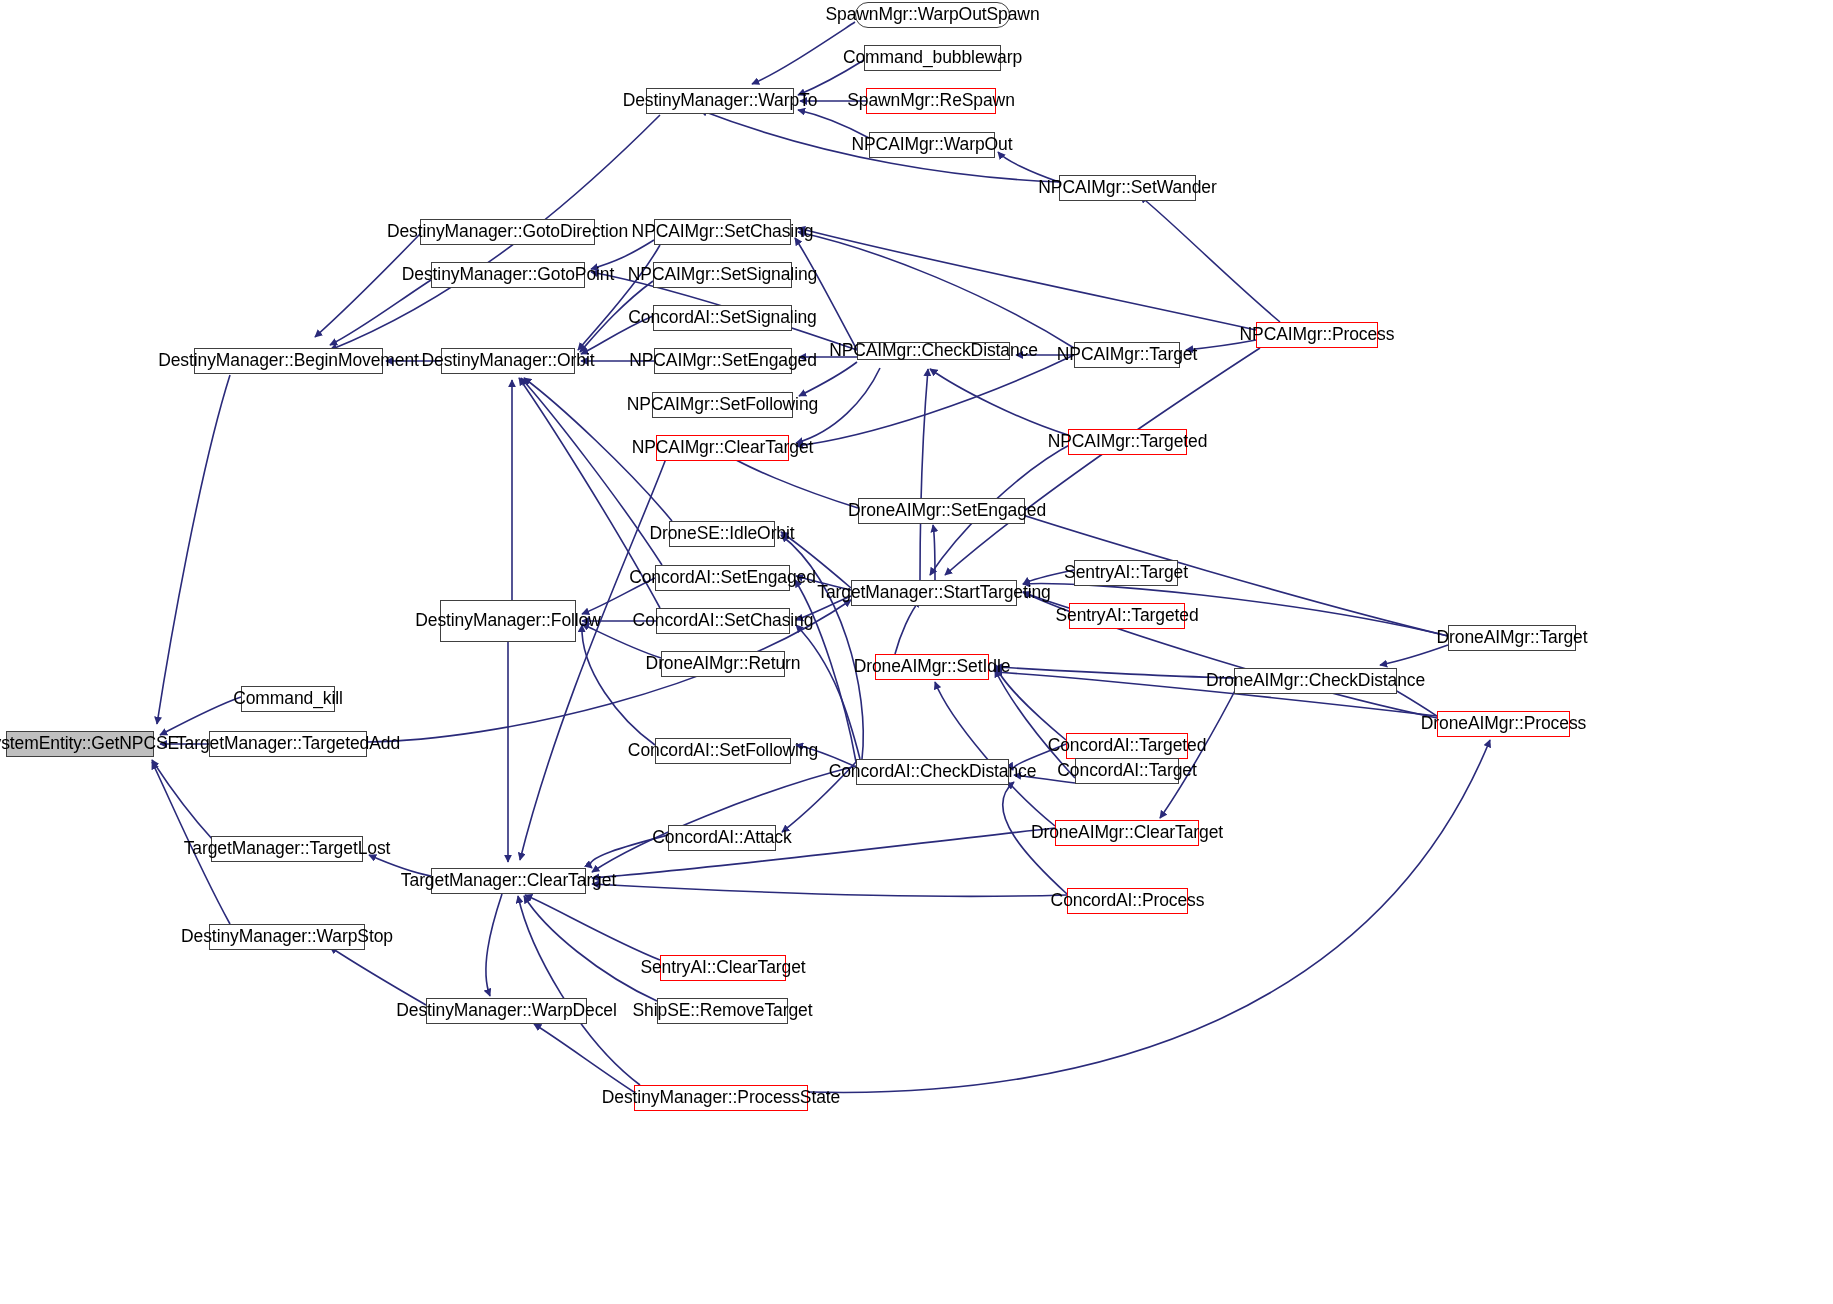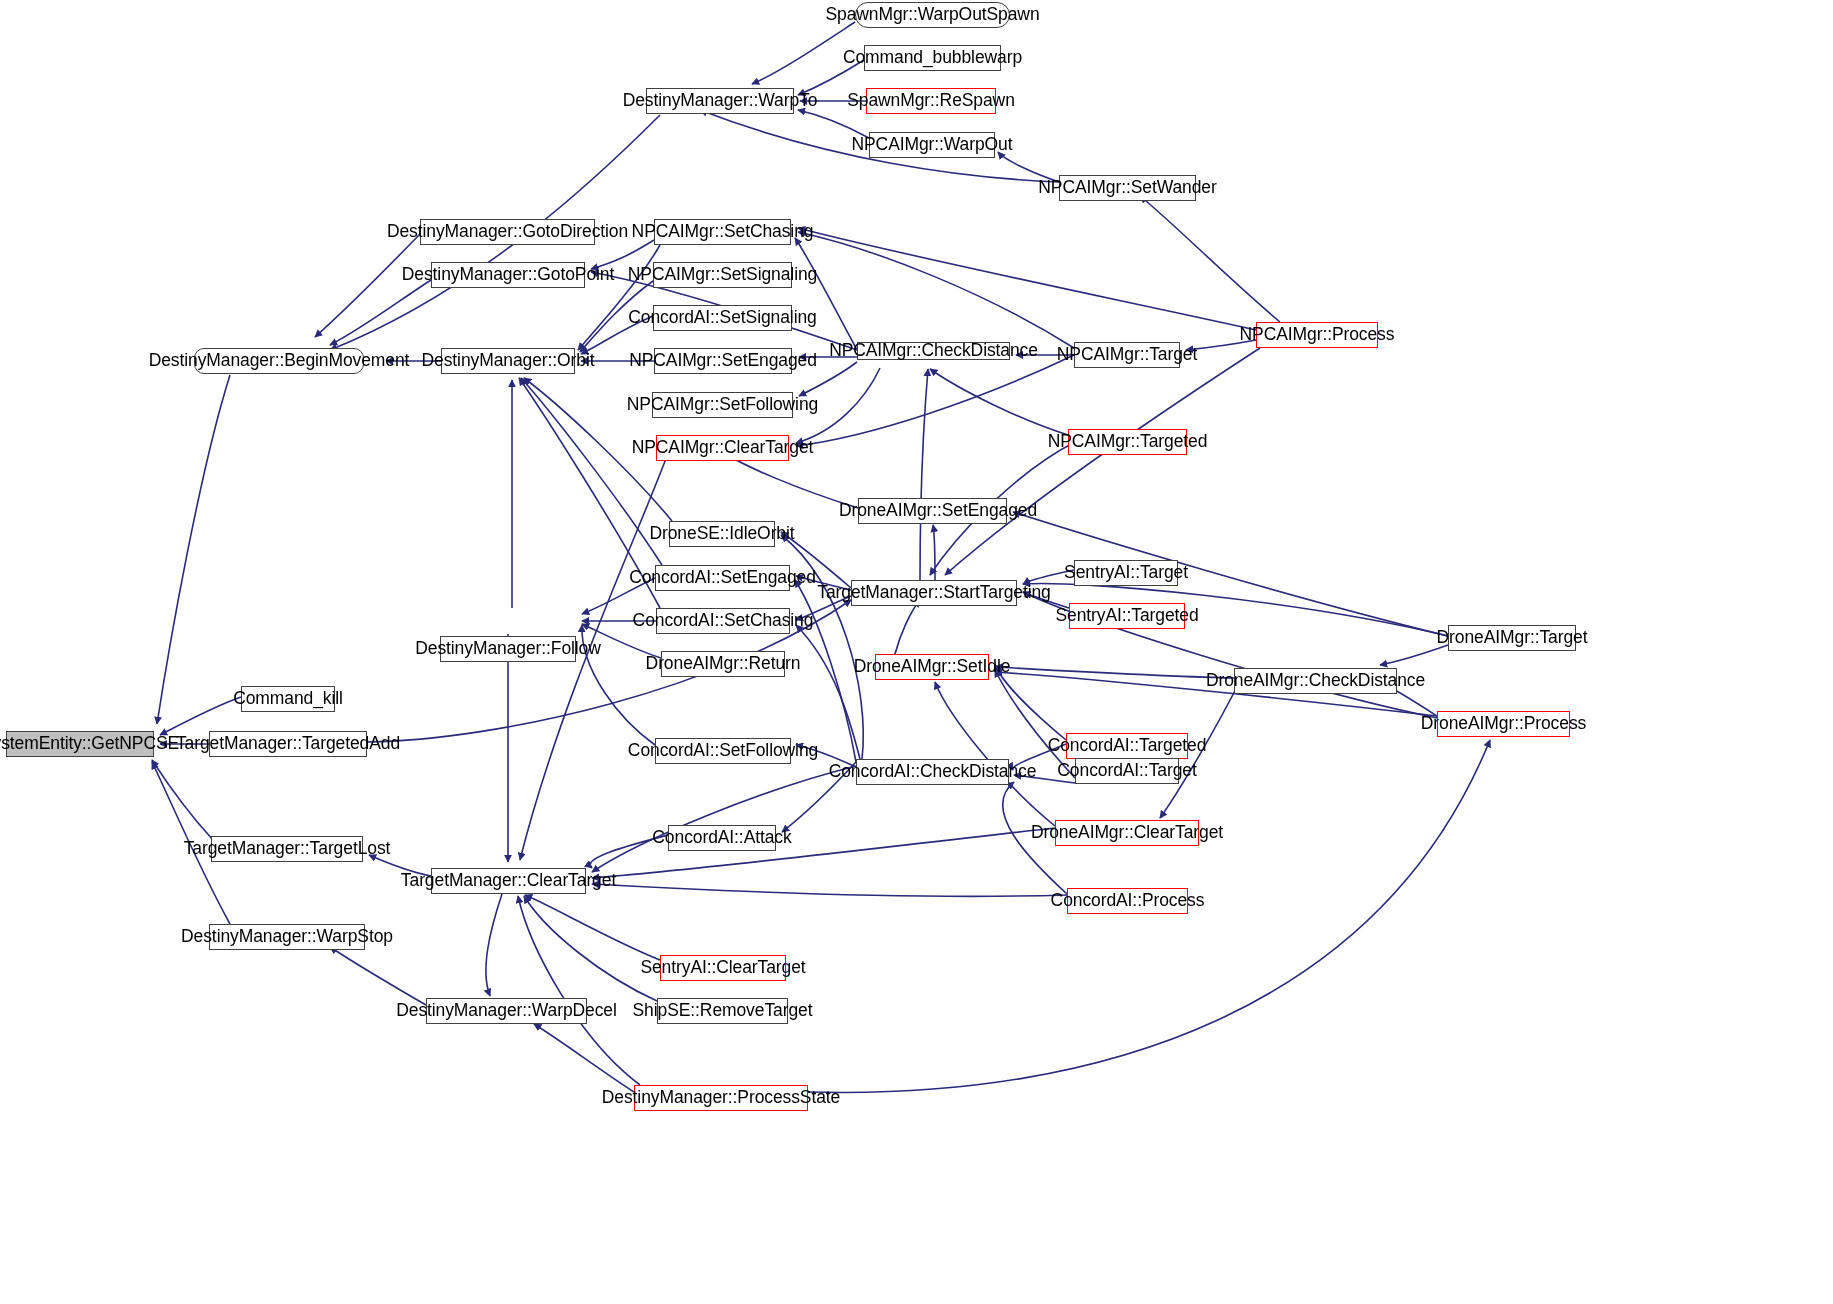--- a/index.html
+++ b/index.html
@@ -157,33 +157,33 @@
       </div>
       <div class="gnode" style="left: 209px; top: 731px; width: 158px; height: 26px;">
         <span class="glabel">TargetManager::TargetedAdd</span>
       </div>
       <div class="gnode" style="left: 211px; top: 836px; width: 152px; height: 26px;">
         <span class="glabel">TargetManager::TargetLost</span>
       </div>
       <div class="gnode" style="left: 209px; top: 924px; width: 156px; height: 26px;">
         <span class="glabel">DestinyManager::WarpStop</span>
       </div>
-      <div class="gnode" style="left: 194px; top: 348px; width: 170px; height: 26px; border-radius: 10px;">
+      <div class="gnode" style="left: 194px; top: 348px; width: 189px; height: 26px;">
         <span class="glabel">DestinyManager::BeginMovement</span>
       </div>
       <div class="gnode" style="left: 420px; top: 219px; width: 175px; height: 26px;">
         <span class="glabel">DestinyManager::GotoDirection</span>
       </div>
       <div class="gnode" style="left: 431px; top: 262px; width: 154px; height: 26px;">
         <span class="glabel">DestinyManager::GotoPoint</span>
       </div>
       <div class="gnode" style="left: 441px; top: 348px; width: 134px; height: 26px;">
         <span class="glabel">DestinyManager::Orbit</span>
       </div>
-      <div class="gnode" style="left: 440px; top: 636px; width: 136px; height: 26px;">
+      <div class="gnode" style="left: 440px; top: 600px; width: 136px; height: 42px;">
         <span class="glabel">DestinyManager::Follow</span>
       </div>
       <div class="gnode" style="left: 431px; top: 868px; width: 155px; height: 26px;">
         <span class="glabel">TargetManager::ClearTarget</span>
       </div>
       <div class="gnode" style="left: 426px; top: 998px; width: 161px; height: 26px;">
         <span class="glabel">DestinyManager::WarpDecel</span>
       </div>
       <div class="gnode red" style="left: 634px; top: 1085px; width: 174px; height: 26px;">
         <span class="glabel">DestinyManager::ProcessState</span>
@@ -229,21 +229,21 @@
       </div>
       <div class="gnode" style="left: 1074px; top: 342px; width: 106px; height: 26px;">
         <span class="glabel">NPCAIMgr::Target</span>
       </div>
       <div class="gnode red" style="left: 1256px; top: 322px; width: 122px; height: 26px;">
         <span class="glabel">NPCAIMgr::Process</span>
       </div>
       <div class="gnode red" style="left: 1068px; top: 429px; width: 119px; height: 26px;">
         <span class="glabel">NPCAIMgr::Targeted</span>
       </div>
-      <div class="gnode" style="left: 858px; top: 498px; width: 149px; height: 26px; padding-left: 20px;">
+      <div class="gnode" style="left: 858px; top: 498px; width: 167px; height: 26px; padding-left: 20px;">
         <span class="glabel">DroneAIMgr::SetEngaged</span>
       </div>
       <div class="gnode" style="left: 669px; top: 521px; width: 106px; height: 26px;">
         <span class="glabel">DroneSE::IdleOrbit</span>
       </div>
       <div class="gnode" style="left: 655px; top: 565px; width: 135px; height: 26px;">
         <span class="glabel">ConcordAI::SetEngaged</span>
       </div>
       <div class="gnode" style="left: 656px; top: 608px; width: 134px; height: 26px;">
         <span class="glabel">ConcordAI::SetChasing</span>

